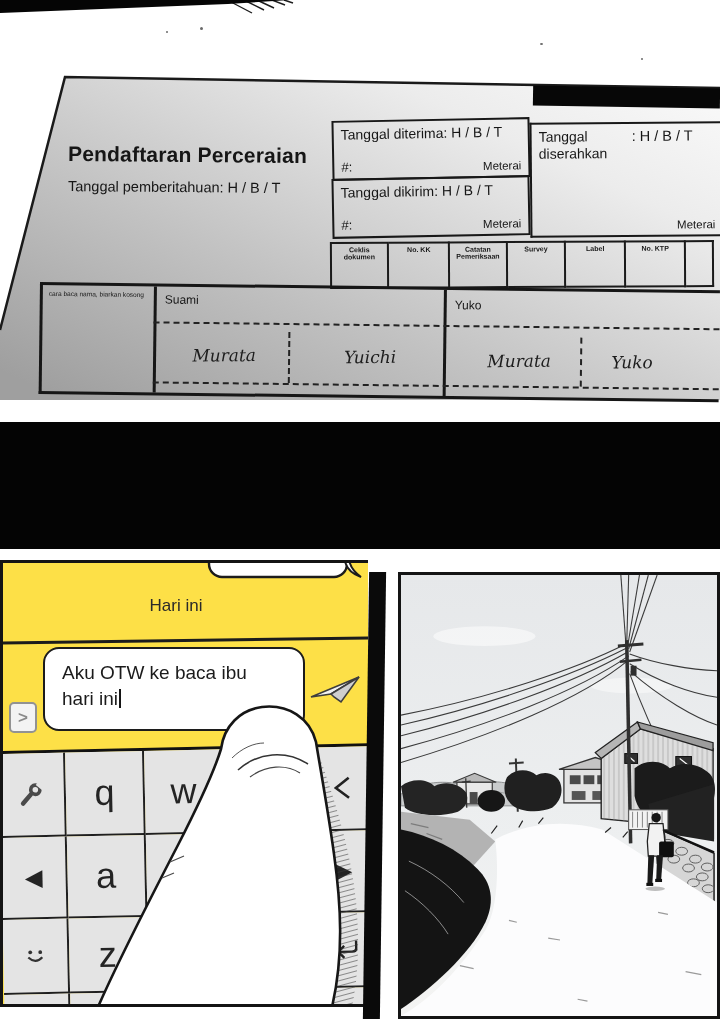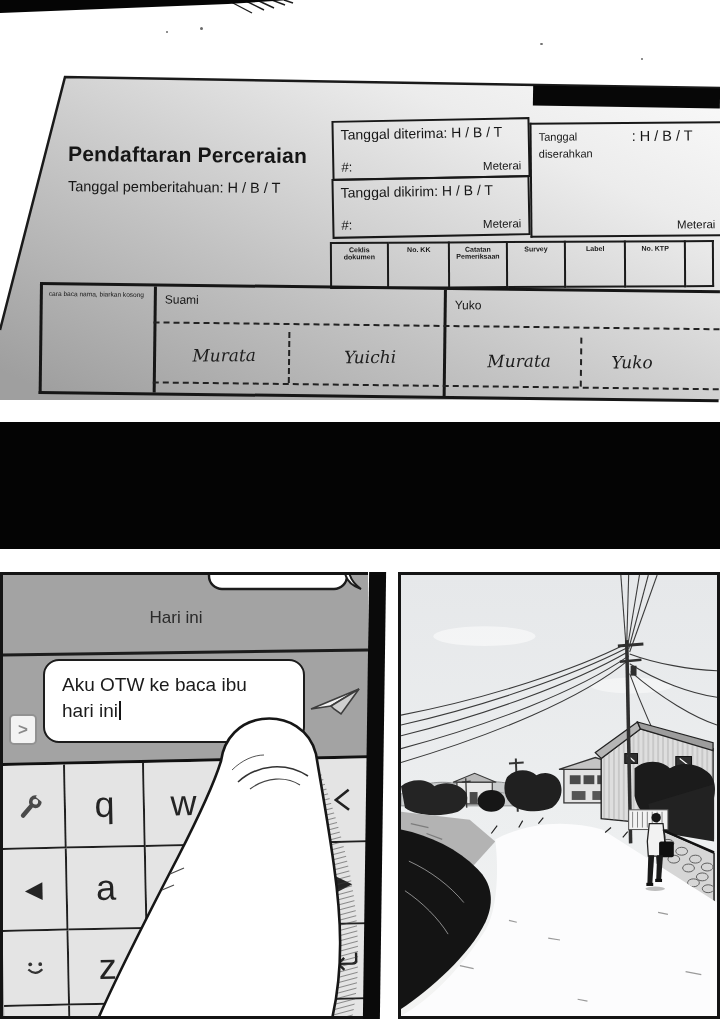--- a/index.html
+++ b/index.html
@@ -16,41 +16,41 @@
   #redaction-bar{left:533px;top:87px;width:187px;height:20px;background:#070707;transform:rotate(0.9deg);}
   .form-title{left:68px;top:143px;font-size:21px;font-weight:bold;letter-spacing:.2px;transform:rotate(.5deg);}
   .form-sub{left:68px;top:179px;font-size:14.5px;transform:rotate(.5deg);}
   .tbox{border:2.2px solid #181818;box-sizing:border-box;background:transparent;}
   #box-received{left:332px;top:119px;width:198px;height:60px;transform:rotate(-1.1deg);}
   #box-sent{left:332px;top:177px;width:198px;height:60px;transform:rotate(-1.1deg);}
   #box-submitted{left:530px;top:122px;width:192px;height:115px;border-right:none;transform:rotate(-.5deg);}
   .tbox .lbl{position:absolute;left:7px;top:4px;font-size:14px;}
   .tbox .num{position:absolute;left:7px;bottom:4px;font-size:13px;}
   .tbox .stamp{position:absolute;right:7px;bottom:4px;font-size:11.5px;}
-  #box-submitted .lbl{width:86px;line-height:17px;font-size:11px;}
+  #box-submitted .lbl{width:86px;line-height:17px;font-size:14px;}
   #box-submitted .val{position:absolute;left:100px;top:4px;font-size:14.5px;}
   #check-row{left:330px;top:241px;display:flex;transform:rotate(-.3deg);}
   .chk{border:2px solid #1a1a1a;border-left:none;box-sizing:border-box;height:47px;
        font-size:9px;transform-origin:left top;text-align:center;padding-top:3px;line-height:9px;font-weight:bold;}
   .chk:first-child{border-left:2px solid #1a1a1a;}
   .chk span{display:inline-block;transform:scale(.78);transform-origin:center top;width:125%;margin-left:-12.5%;}
   #names-table{left:40px;top:282px;width:680px;height:112px;border:3px solid #161616;border-right:none;
        box-sizing:border-box;transform:rotate(.7deg);transform-origin:left top;}
   .vline{position:absolute;top:0;bottom:0;width:2.5px;background:#161616;}
   .dash-h{position:absolute;border-top:2px dashed #222;}
   .dash-v{position:absolute;border-left:2px dashed #222;}
   .sec-lbl{position:absolute;font-size:12px;}
   .hand{position:absolute;font-family:"DejaVu Serif",serif;font-style:italic;font-size:17px;
         width:90px;text-align:center;transform:rotate(-1.2deg);color:#1d1d1d;}
   #name-note{position:absolute;left:6px;top:5px;font-size:8px;transform:scale(.82);transform-origin:left top;white-space:nowrap;}
   .speck{position:absolute;background:#6a6a6a;border-radius:50%;}
   
   #panel-black{left:0;top:422px;width:720px;height:127px;background:#040404;}
   
-  #panel-phone{left:0;top:572px;width:368px;height:447px;background:#a3a3a3;
+  #panel-phone{left:0;top:560px;width:368px;height:447px;background:#fde047;
      border:3px solid #141414;border-right:none;box-sizing:border-box;overflow:hidden;}
   #phone-divider-bar{left:366px;top:572px;width:17px;height:447px;background:#0a0a0a;transform:skewX(-.8deg);}
   #chat-date{left:108px;top:33px;width:130px;text-align:center;font-size:17px;color:#2a2a2a;}
   #chat-divider{left:-4px;top:76px;width:380px;height:2.5px;background:#1c1c1c;transform:rotate(-.8deg);}
   #msg-bubble{left:40px;top:84px;width:262px;height:84px;background:#fff;border:2.6px solid #1c1c1c;
      border-radius:16px;box-sizing:border-box;padding:11px 0 0 17px;font-size:19px;line-height:26px;color:#1b1b1b;}
   #cursor{display:inline-block;width:2px;height:19px;background:#141414;vertical-align:-3px;margin-left:1px;}
   #expand-btn{left:6px;top:139px;width:28px;height:31px;border:2px solid #929292;border-radius:5px;
      background:#f3f3f3;color:#8a8a8a;font-size:17px;font-weight:bold;display:flex;align-items:center;
      justify-content:center;box-sizing:border-box;}

